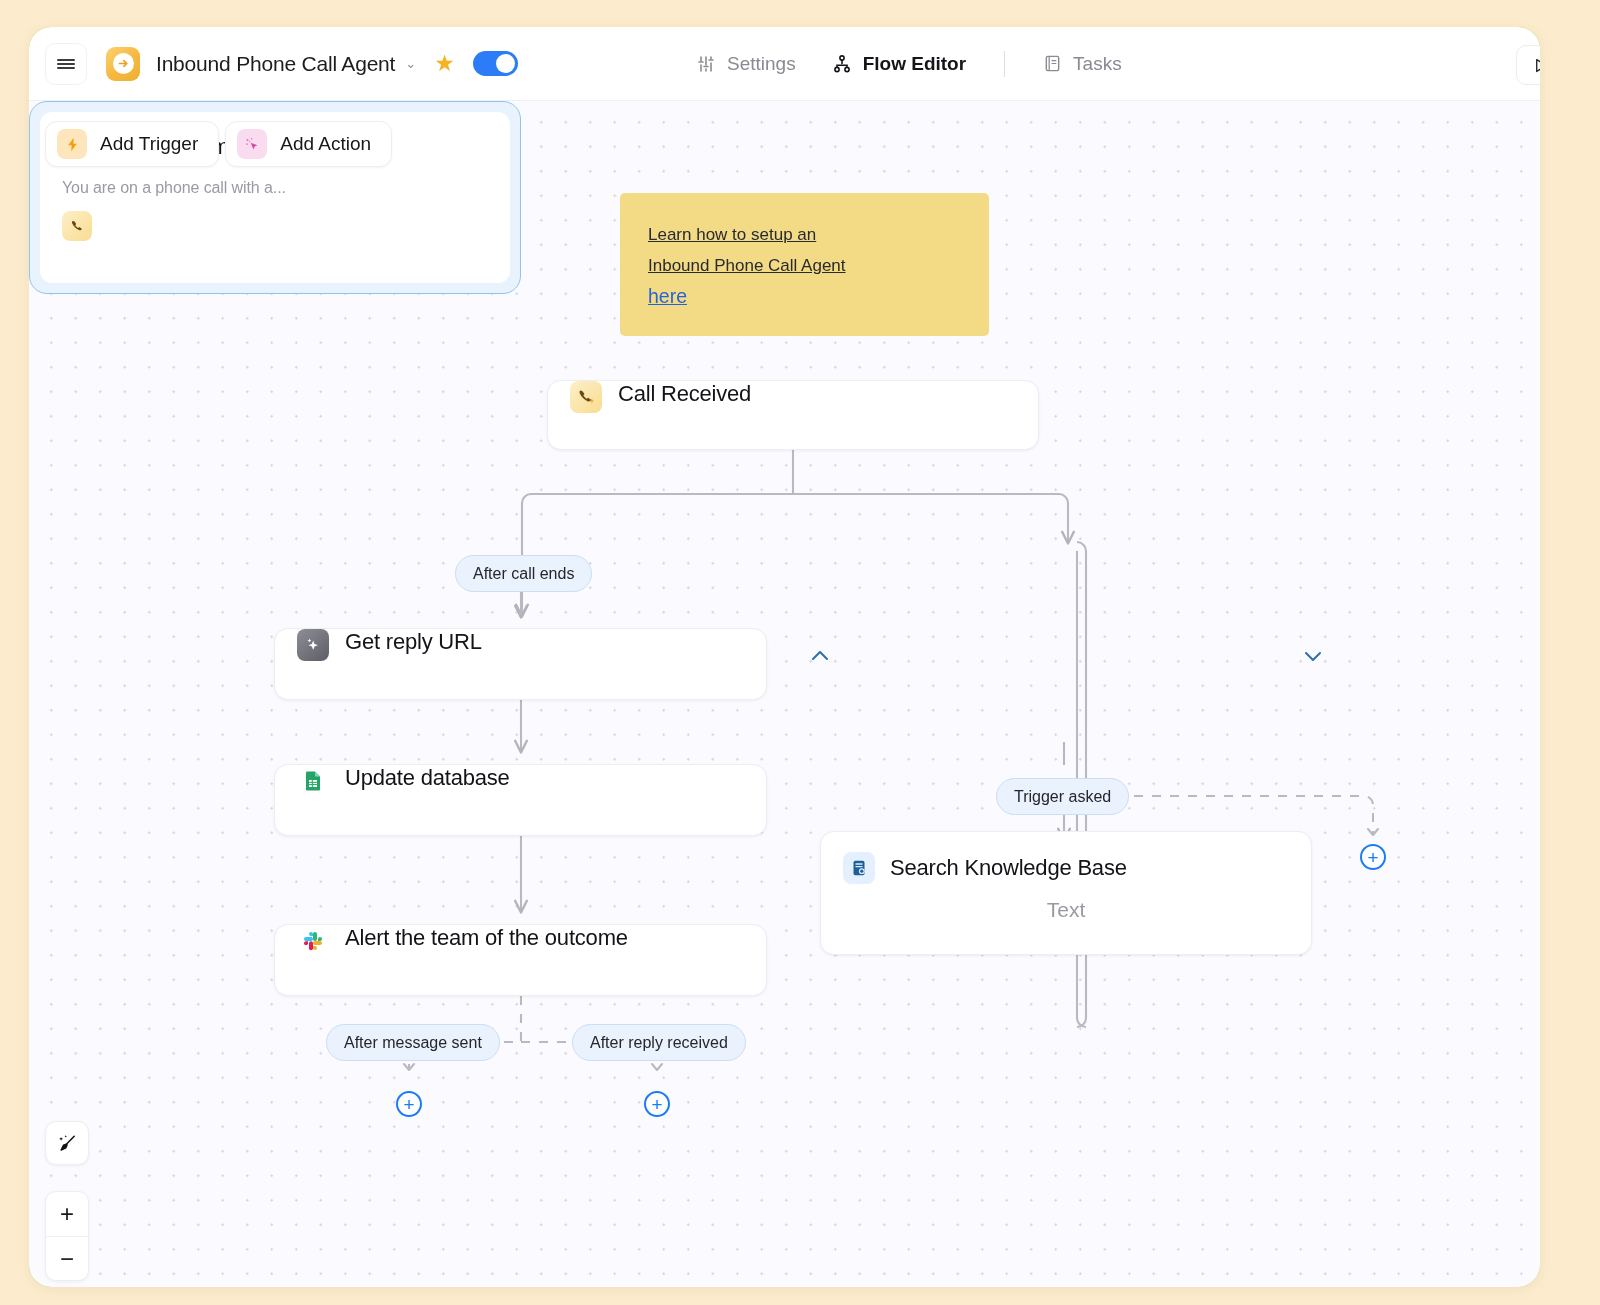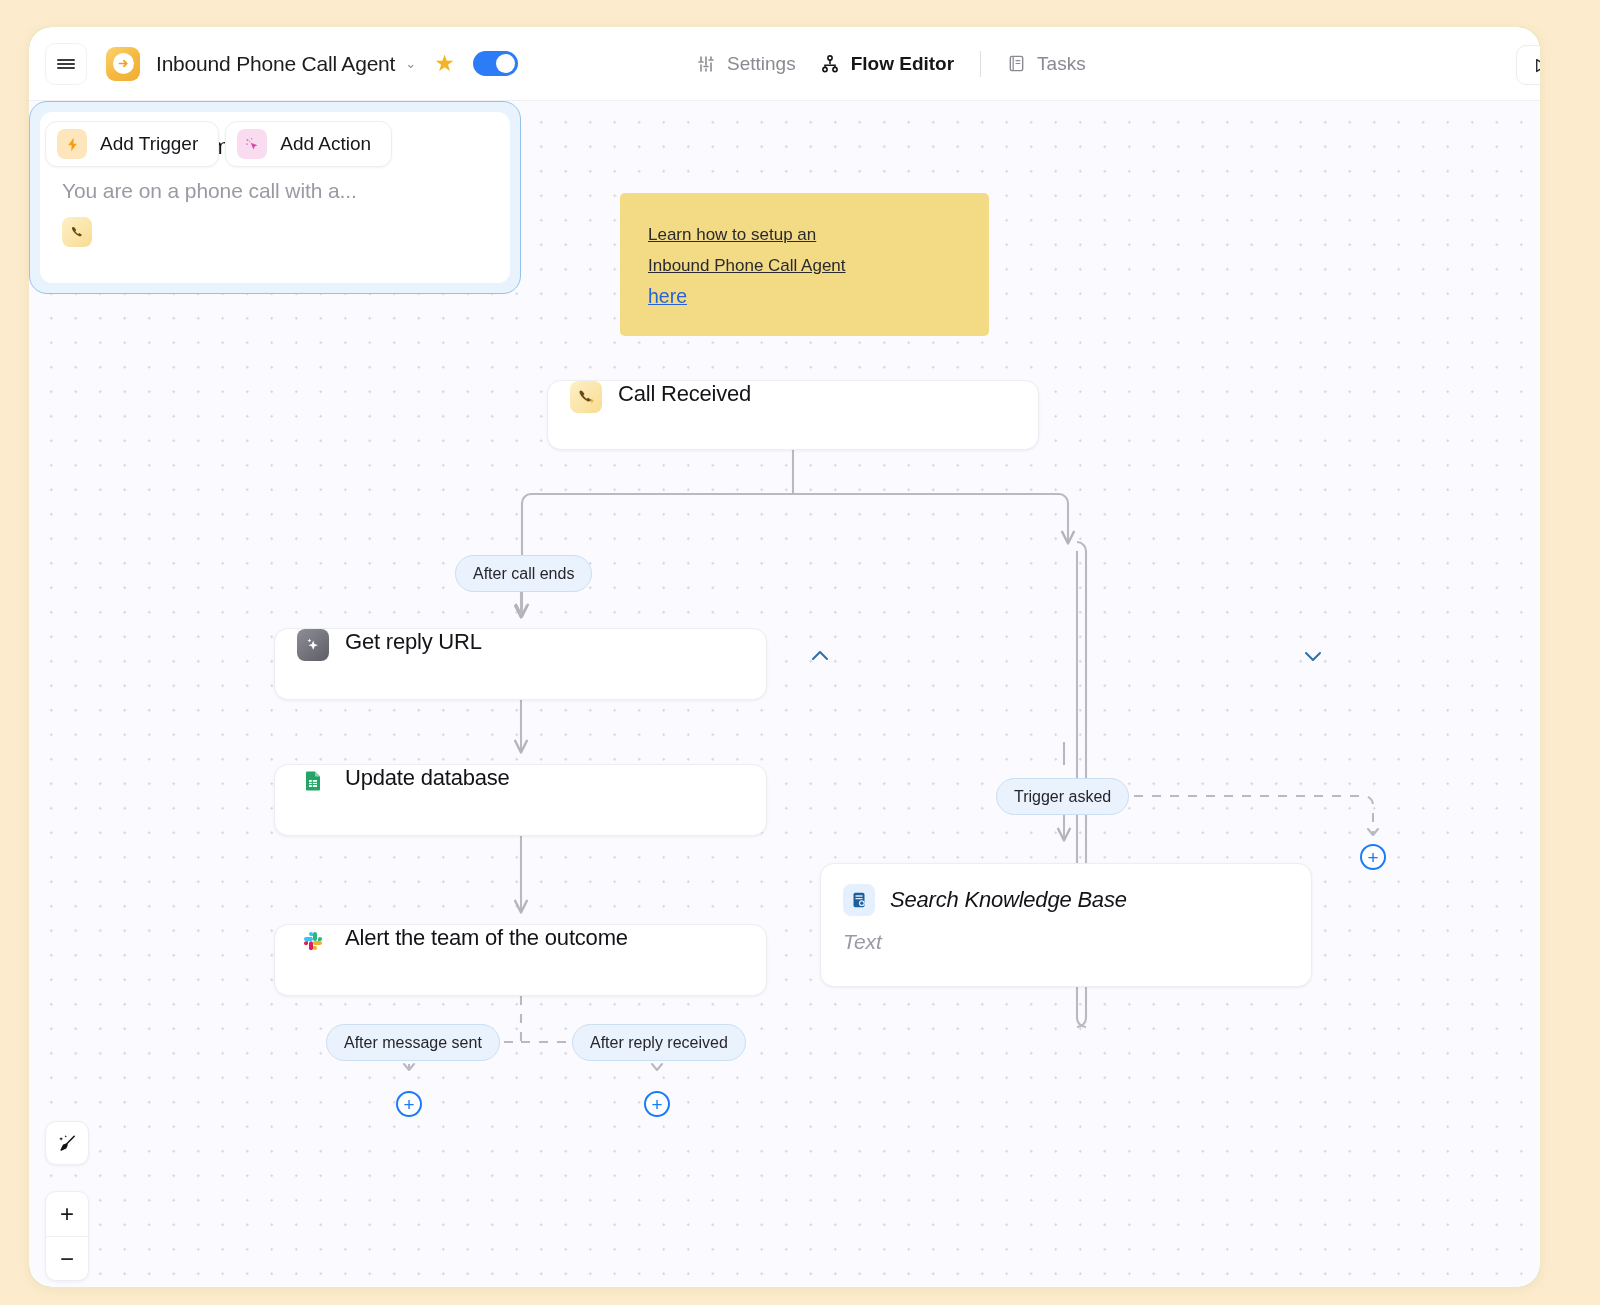--- a/index.html
+++ b/index.html
@@ -105,21 +105,21 @@
     width: 19px; height: 19px;
     border-radius: 50%;
     background: #fff;
   }
 
   .header-nav {
     position: absolute;
     left: 655px;
     display: flex;
     align-items: center;
-    gap: 0;
+    gap: 12px;
   }
   .nav-item {
     display: flex; align-items: center; gap: 11px;
     font-size: 19px;
     padding: 6px 12px;
     cursor: pointer;
     white-space: nowrap;
   }
   .nav-item.muted { color: #8a8a92; }
   .nav-item.active { color: #15151a; font-weight: bold; }
@@ -274,21 +274,21 @@
   }
   #node-help-customer .inner {
     width: 100%; height: 100%;
     background: #fff;
     border-radius: 12px;
     padding: 19px 22px;
   }
   .agent-title-row { display: flex; align-items: center; gap: 15px; }
   .agent-prompt {
     margin-top: 16px;
-    font-size: 21px;
+    font-size: 16px;
     color: #9a9aa3;
     letter-spacing: -0.1px;
   }
   .agent-tools { margin-top: 14px; display: flex; gap: 9px; }
   .agent-tool-chip {
     width: 30px; height: 30px;
     border-radius: 8px;
     background: linear-gradient(135deg,#fdf0c8,#f8dc90);
     display: flex; align-items: center; justify-content: center;
     font-size: 17px;
@@ -296,26 +296,27 @@
   .carousel-chevron {
     position: absolute;
     width: 22px; height: 22px;
     color: #2f6fa8;
     z-index: 30;
     cursor: pointer;
   }
   #chev-left  { left: 780px; top: 544px; }
   #chev-right { left: 1273px; top: 544px; }
 
-  #node-search-kb { left: 791px; top: 762px; width: 492px; height: 124px; font-style: italic; }
+  #node-search-kb { left: 791px; top: 730px; width: 492px; height: 124px; }
   #node-search-kb .inner { padding: 20px 22px; }
   .kb-sub {
     margin-top: 14px;
     font-size: 21px;
     color: #9a9aa3;
+    text-align: center;
   }
 
   
   .edge-pill {
     position: absolute;
     height: 37px;
     background: #eaf2fd;
     border: 1px solid #cbdff3;
     border-radius: 19px;
     display: flex; align-items: center; justify-content: center;

